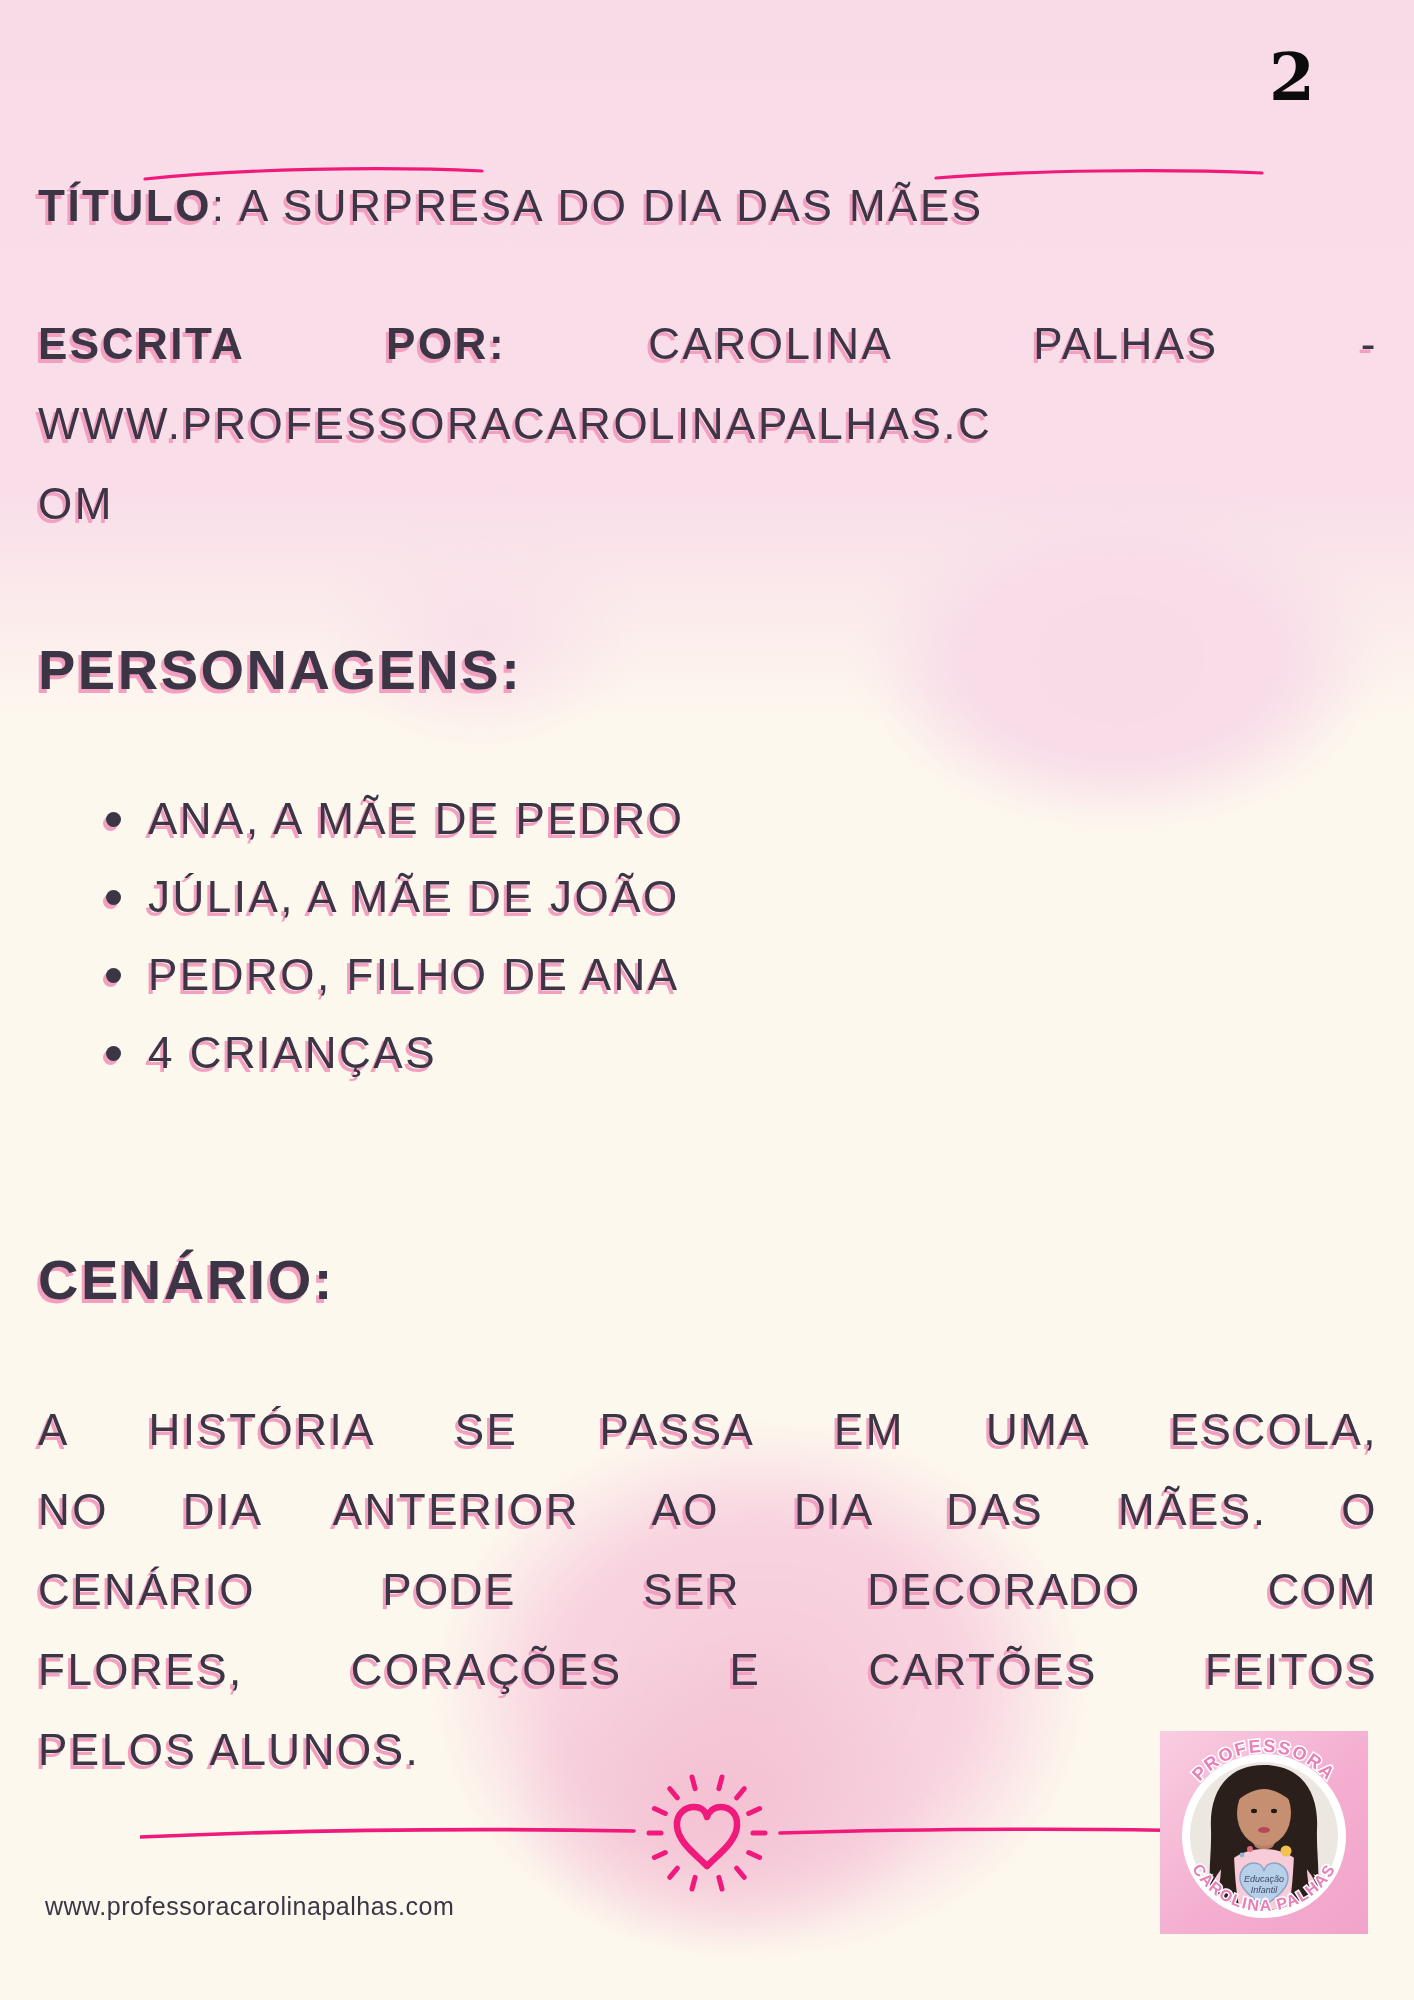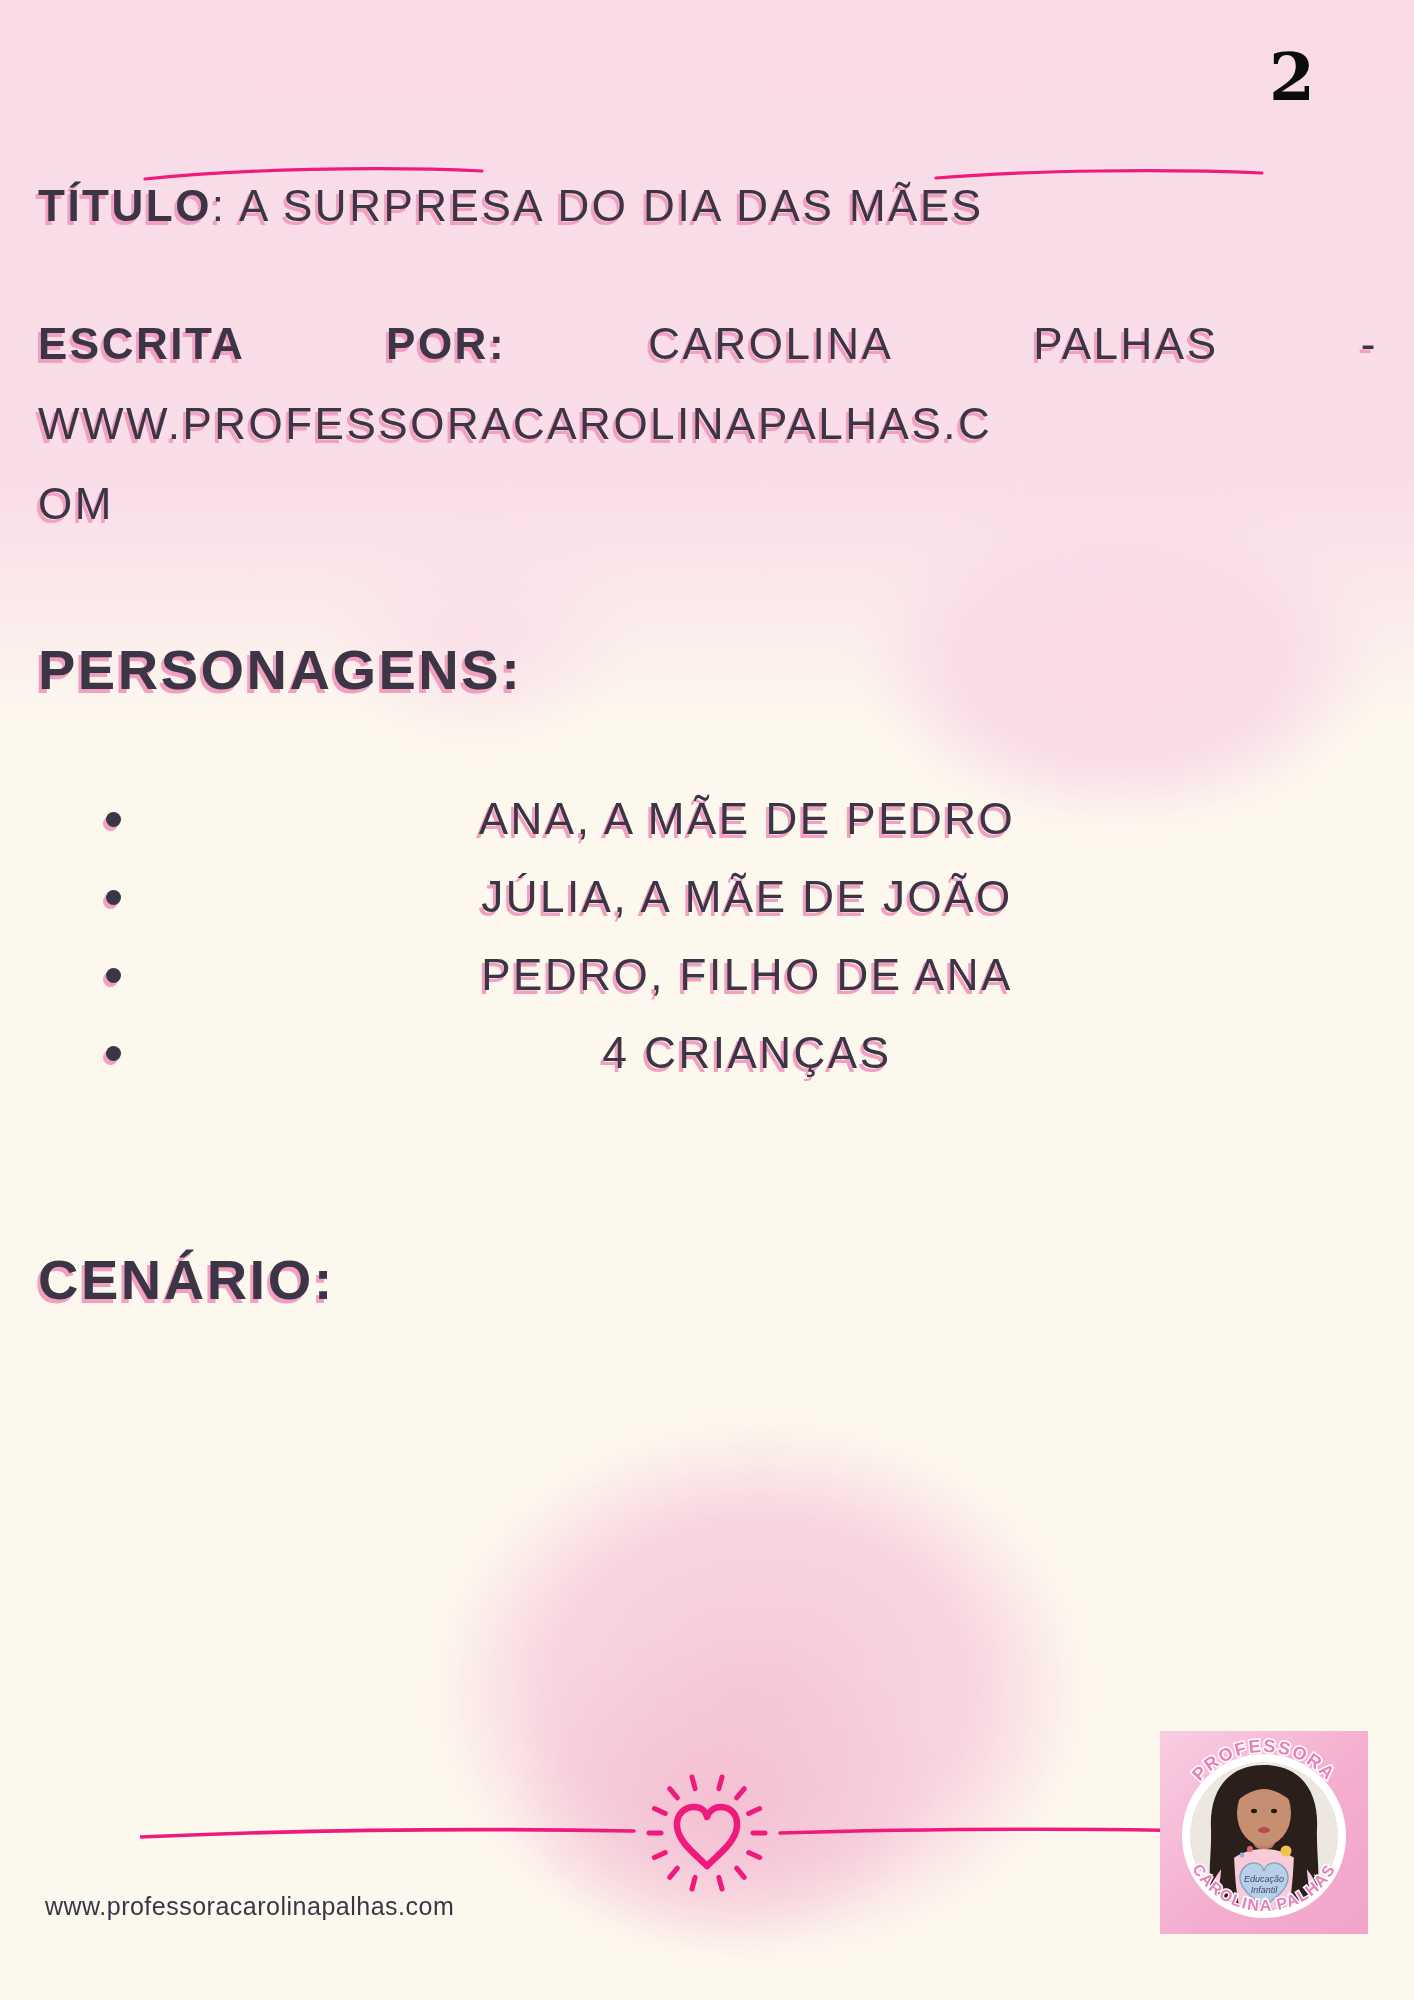--- a/index.html
+++ b/index.html
@@ -43,21 +43,21 @@
   .b{font-weight:700;}
   .byline{position:absolute;left:38px;top:304px;width:1340px;
     font-size:44px;line-height:80px;letter-spacing:2.5px;}
   .jrow{text-align:justify;text-align-last:justify;}
   .heading{position:absolute;left:38px;font-size:56px;font-weight:700;
     letter-spacing:2.5px;line-height:1.2;}
   .heading-personagens{top:636px;}
   .heading-cenario{top:1246px;}
   .bullets{position:absolute;left:106px;top:780px;width:1240px;
     font-size:44px;line-height:78px;letter-spacing:2.5px;}
-  .bullet-item{position:relative;padding-left:42px;text-align:center;}
+  .bullet-item{position:relative;padding-left:42px;}
   .bullet-item::before{content:"";position:absolute;left:0;top:32px;width:15px;height:15px;
     border-radius:50%;background:var(--text);box-shadow:-3px 4px 0 var(--shadow);}
   .para{position:absolute;left:38px;top:1390px;width:1340px;
     font-size:44px;line-height:80px;letter-spacing:2.5px;}
   .para .jline{text-align:justify;text-align-last:justify;}
   .para .jline:last-child{text-align-last:left;}
   .footer-url{position:absolute;left:45px;top:1892px;font-size:25px;letter-spacing:0.5px;
     color:#3b3546;}
 
   
@@ -97,20 +97,27 @@
 
   <div class="heading heading-personagens ink">PERSONAGENS:</div>
   <div class="bullets ink">
       <div class="bullet-item">ANA, A MÃE DE PEDRO</div>
       <div class="bullet-item">JÚLIA, A MÃE DE JOÃO</div>
       <div class="bullet-item">PEDRO, FILHO DE ANA</div>
       <div class="bullet-item">4 CRIANÇAS</div>
     </div>
 
   <div class="heading heading-cenario ink">CENÁRIO:</div>
+  <div class="para ink">
+      <div class="jline">A HISTÓRIA SE PASSA EM UMA ESCOLA,</div>
+      <div class="jline">NO DIA ANTERIOR AO DIA DAS MÃES. O</div>
+      <div class="jline">CENÁRIO PODE SER DECORADO COM</div>
+      <div class="jline">FLORES, CORAÇÕES E CARTÕES FEITOS</div>
+      <div class="jline">PELOS ALUNOS.</div>
+    </div>
 
   <svg class="divider" viewBox="0 0 1140 152">
     <g stroke="var(--accent)" fill="none">
       <path d="M0,68 C160,61 330,59 494,62" stroke-width="3.6" stroke-linecap="round"></path>
       <path d="M640,64 C800,59 1000,59 1138,64" stroke-width="3.6" stroke-linecap="round"></path>
       <path d="M567,97 C559,88 538,74 537,57 C536,45 545,38 554,38 C561,38 566,42 567,48 C569,42 574,38 581,38 C590,38 598,45 597,57 C596,74 575,88 567,97 Z" stroke-width="6.5" stroke-linejoin="round"></path>
       <g stroke-width="5" stroke-linecap="round">
         <line x1="613" y1="64" x2="625" y2="64"></line>
         <line x1="608.7" y1="44.5" x2="619.6" y2="39.5"></line>
         <line x1="596.6" y1="28.8" x2="604.3" y2="19.6"></line>

